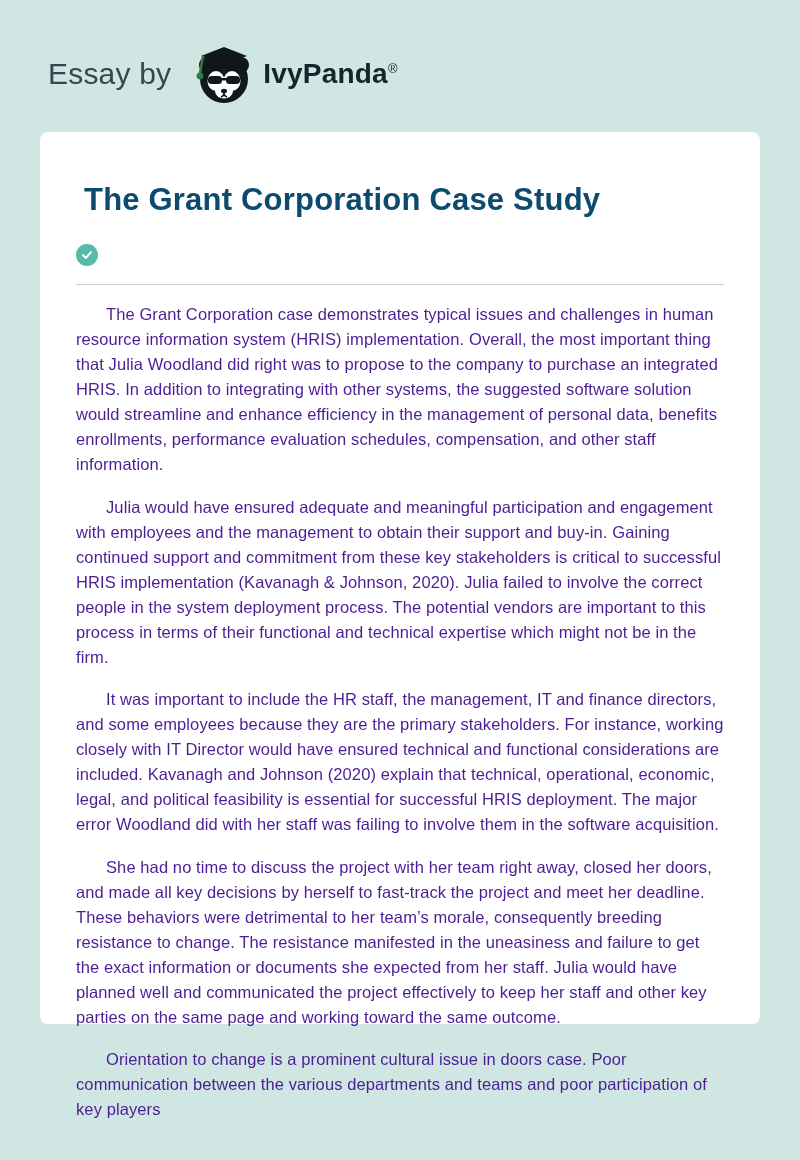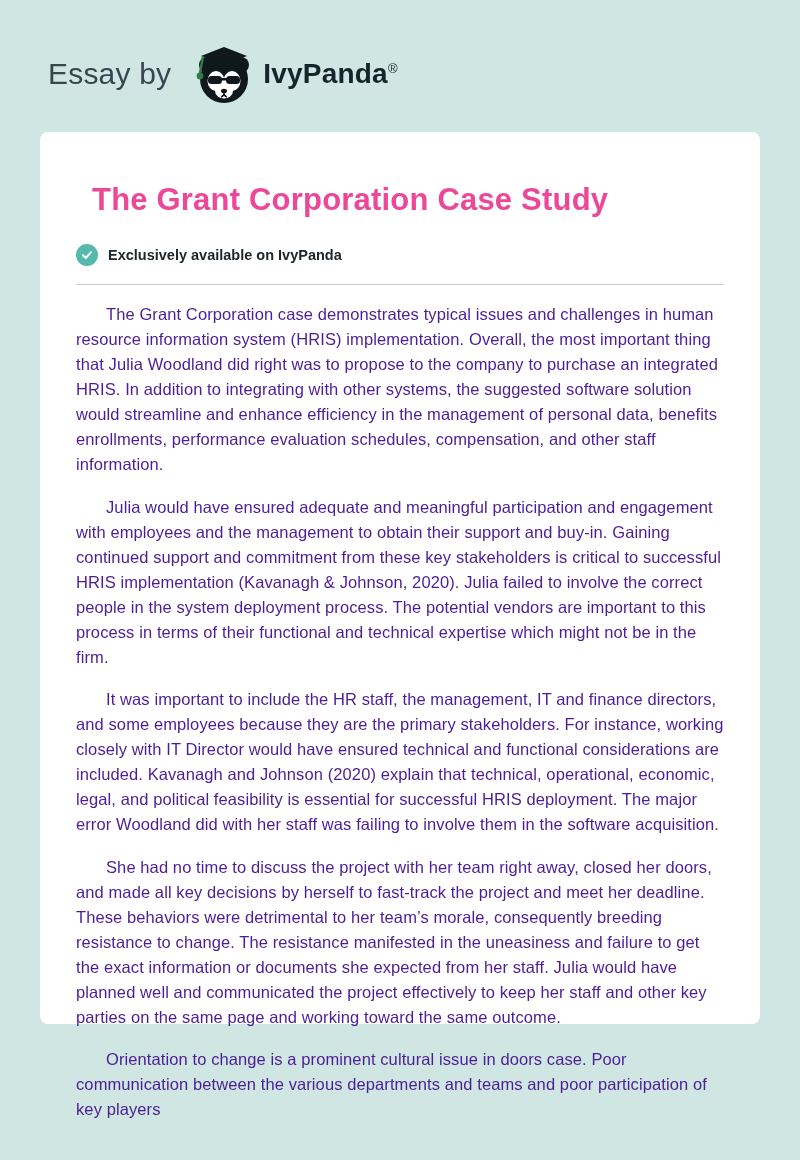--- a/index.html
+++ b/index.html
@@ -54,22 +54,22 @@
     right: 40px;
     top: 132px;
     bottom: -40px;
     background: #ffffff;
     border-radius: 8px;
     padding: 36px 36px 40px 36px;
   }
   .doc-title {
     font-size: 31px;
     font-weight: 700;
-    color: #ec4899;
-    margin: 14px 0 26px 16px;
+    color: #0c4a6e;
+    margin: 14px 0 26px 8px;
     letter-spacing: 0.2px;
   }
   .availability {
     display: flex;
     align-items: center;
     gap: 10px;
     margin-bottom: 18px;
   }
   .check-badge {
     width: 22px;
@@ -141,21 +141,20 @@
 
   <div class="card">
     <h1 class="doc-title">The Grant Corporation Case Study</h1>
 
     <div class="availability">
       <span class="check-badge">
         <svg viewBox="0 0 12 12">
             <path d="M2 6.2 L4.8 9 L10 3.2" stroke="#ffffff" stroke-width="2" fill="none" stroke-linecap="round" stroke-linejoin="round"></path>
           </svg>
       </span>
-      <span class="availability-text">Exclusively available on IvyPanda</span>
     </div>
 
     <hr class="divider">
 
     <div class="body-text">
       <p>The Grant Corporation case demonstrates typical issues and challenges in human resource information system (HRIS) implementation. Overall, the most important thing that Julia Woodland did right was to propose to the company to purchase an integrated HRIS. In addition to integrating with other systems, the suggested software solution would streamline and enhance efficiency in the management of personal data, benefits enrollments, performance evaluation schedules, compensation, and other staff information.</p>
       <p>Julia would have ensured adequate and meaningful participation and engagement with employees and the management to obtain their support and buy-in. Gaining continued support and commitment from these key stakeholders is critical to successful HRIS implementation (Kavanagh &amp; Johnson, 2020). Julia failed to involve the correct people in the system deployment process. The potential vendors are important to this process in terms of their functional and technical expertise which might not be in the firm.</p>
       <p>It was important to include the HR staff, the management, IT and finance directors, and some employees because they are the primary stakeholders. For instance, working closely with IT Director would have ensured technical and functional considerations are included. Kavanagh and Johnson (2020) explain that technical, operational, economic, legal, and political feasibility is essential for successful HRIS deployment. The major error Woodland did with her staff was failing to involve them in the software acquisition.</p>
       <p>She had no time to discuss the project with her team right away, closed her doors, and made all key decisions by herself to fast-track the project and meet her deadline. These behaviors were detrimental to her team’s morale, consequently breeding resistance to change. The resistance manifested in the uneasiness and failure to get the exact information or documents she expected from her staff. Julia would have planned well and communicated the project effectively to keep her staff and other key parties on the same page and working toward the same outcome.</p>
       <p>Orientation to change is a prominent cultural issue in doors case. Poor communication between the various departments and teams and poor participation of key players</p>

